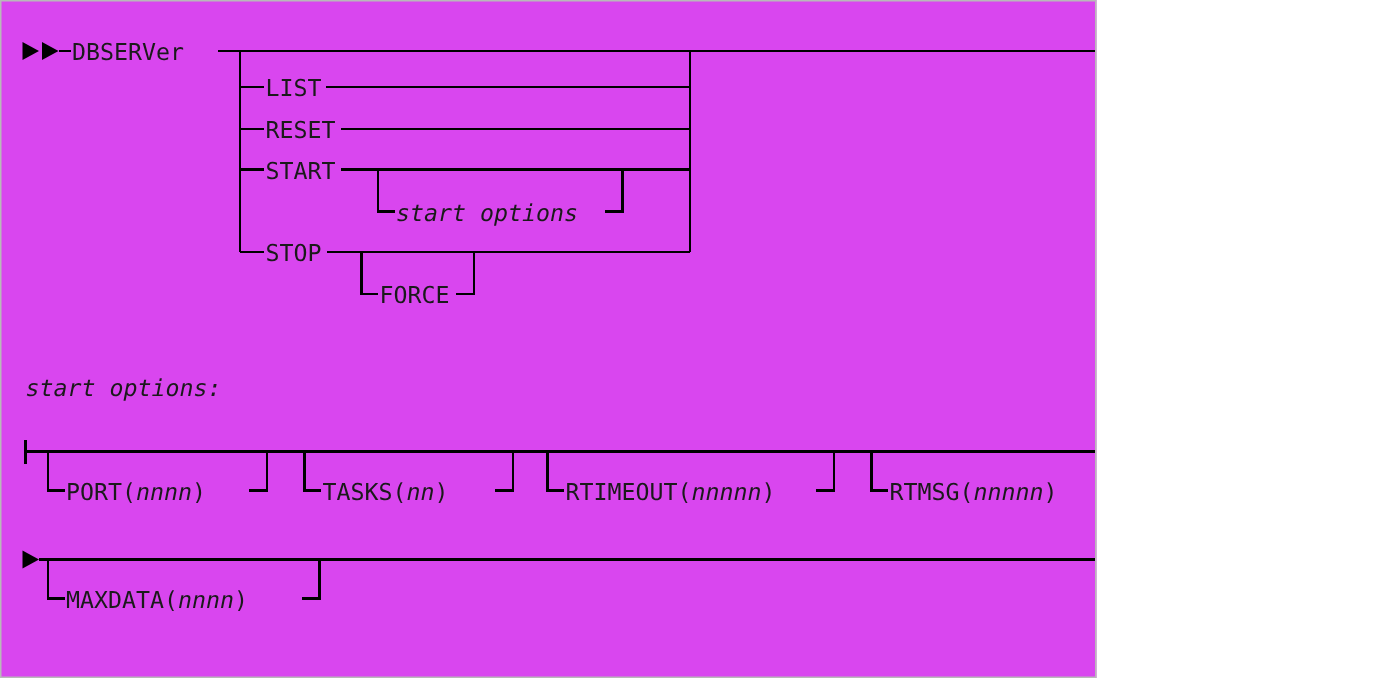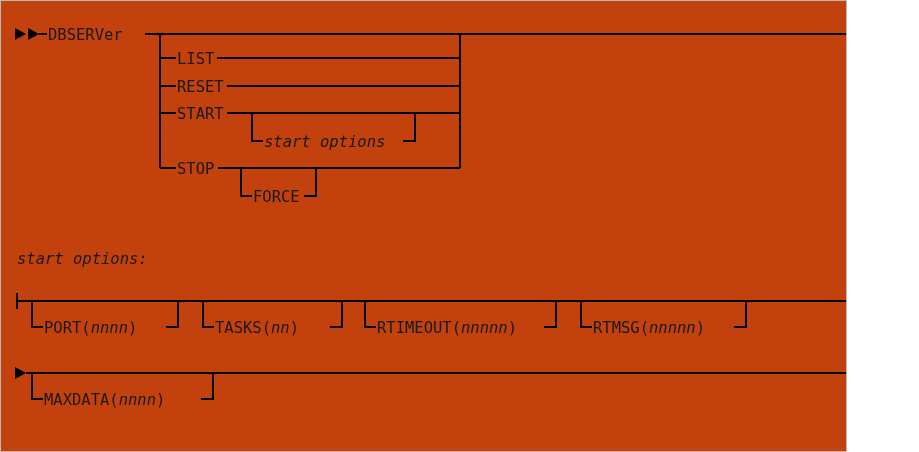--- a/index.html
+++ b/index.html
@@ -1,19 +1,19 @@
 <!DOCTYPE html>
 <html><head>
 <meta charset="utf-8">
 <style>
   html,body{margin:0;padding:0;background:#ffffff;}
   #page{
     position:relative;
-    width:847px;height:452px;
-    background:#c2410c;
+    width:731px;height:452px;
+    background:#d946ef;
     border:1px solid #b9b9b9;
     box-sizing:border-box;
     overflow:hidden;
     font-family:"DejaVu Sans Mono","Liberation Mono",monospace;
   }
   #diagram{position:absolute;left:0;top:0;width:919px;height:452px;display:block;}
   .rail{stroke:#000000;stroke-width:1.6;fill:none;shape-rendering:crispEdges;}
   .kw{
     font-family:"DejaVu Sans Mono","Liberation Mono",monospace;
     font-size:15.5px;

